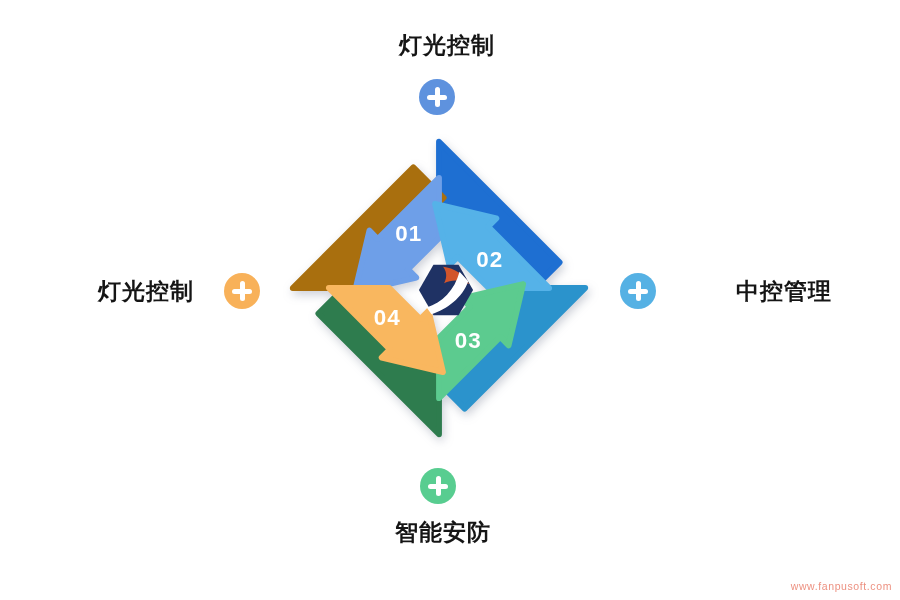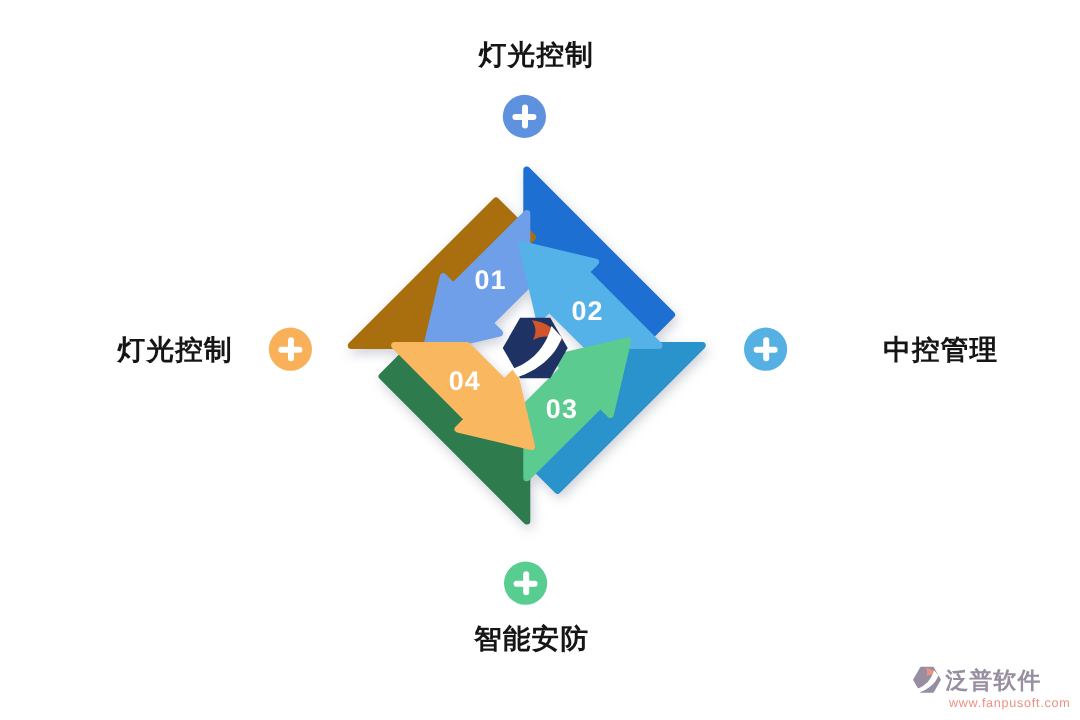--- a/index.html
+++ b/index.html
@@ -74,24 +74,16 @@
     <text class="num" x="107" y="198">04</text>
   </svg>
 
   <svg class="center-logo" viewBox="0 0 60 62">
     <path d="M2,31 L17,5 L43,5 L58,31 L43,57 L17,57 Z" fill="#1F3264"></path>
     <path d="M27,7 C38,8 49,15 54,25 C45,20 36,20 28,24 C32,17 30,11 27,7 Z" fill="#D2552B"></path>
     <path d="M10,49 C26,44 39,31 44,12 L53,22 C47,39 31,51 15,56 Z" fill="#ffffff"></path>
   </svg>
 
   <div class="watermark">
-    <div class="wm-row">
-      <svg class="wm-icon" viewBox="0 0 60 62">
-        <path d="M2,31 L17,5 L43,5 L58,31 L43,57 L17,57 Z" fill="#978FA1"></path>
-        <path d="M27,7 C38,8 49,15 54,25 C45,20 36,20 28,24 C32,17 30,11 27,7 Z" fill="#E8937E"></path>
-        <path d="M10,49 C26,44 39,31 44,12 L53,22 C47,39 31,51 15,56 Z" fill="#ffffff"></path>
-      </svg>
-      <span class="wm-brand" style="color: rgb(151, 143, 161);">泛普软件</span>
-    </div>
     <div class="wm-url" style="color: rgb(237, 145, 129);">www.fanpusoft.com</div>
   </div>
 
 </div>
 
 </body></html>

